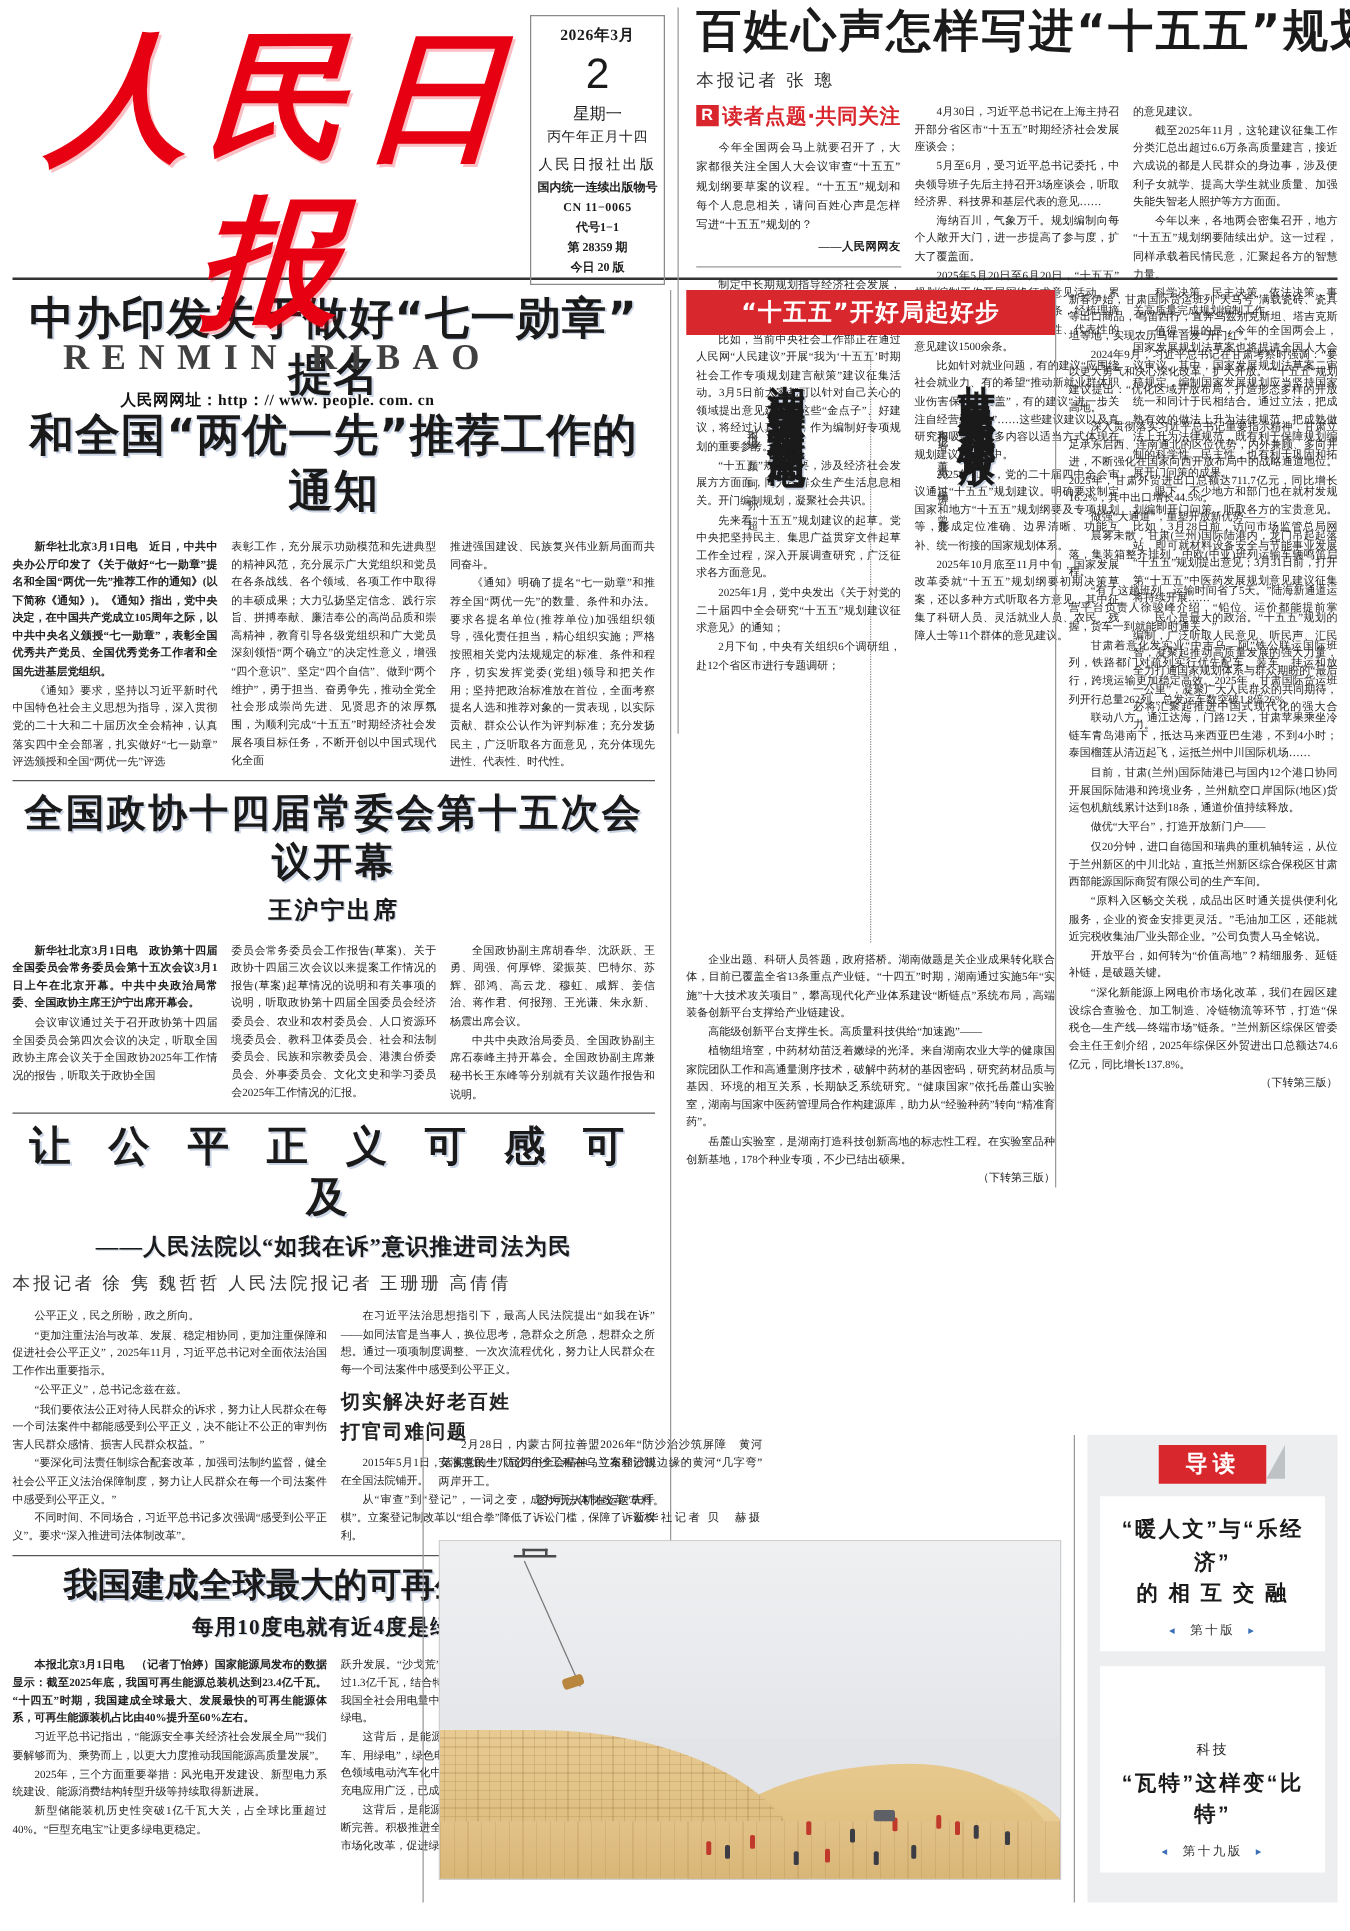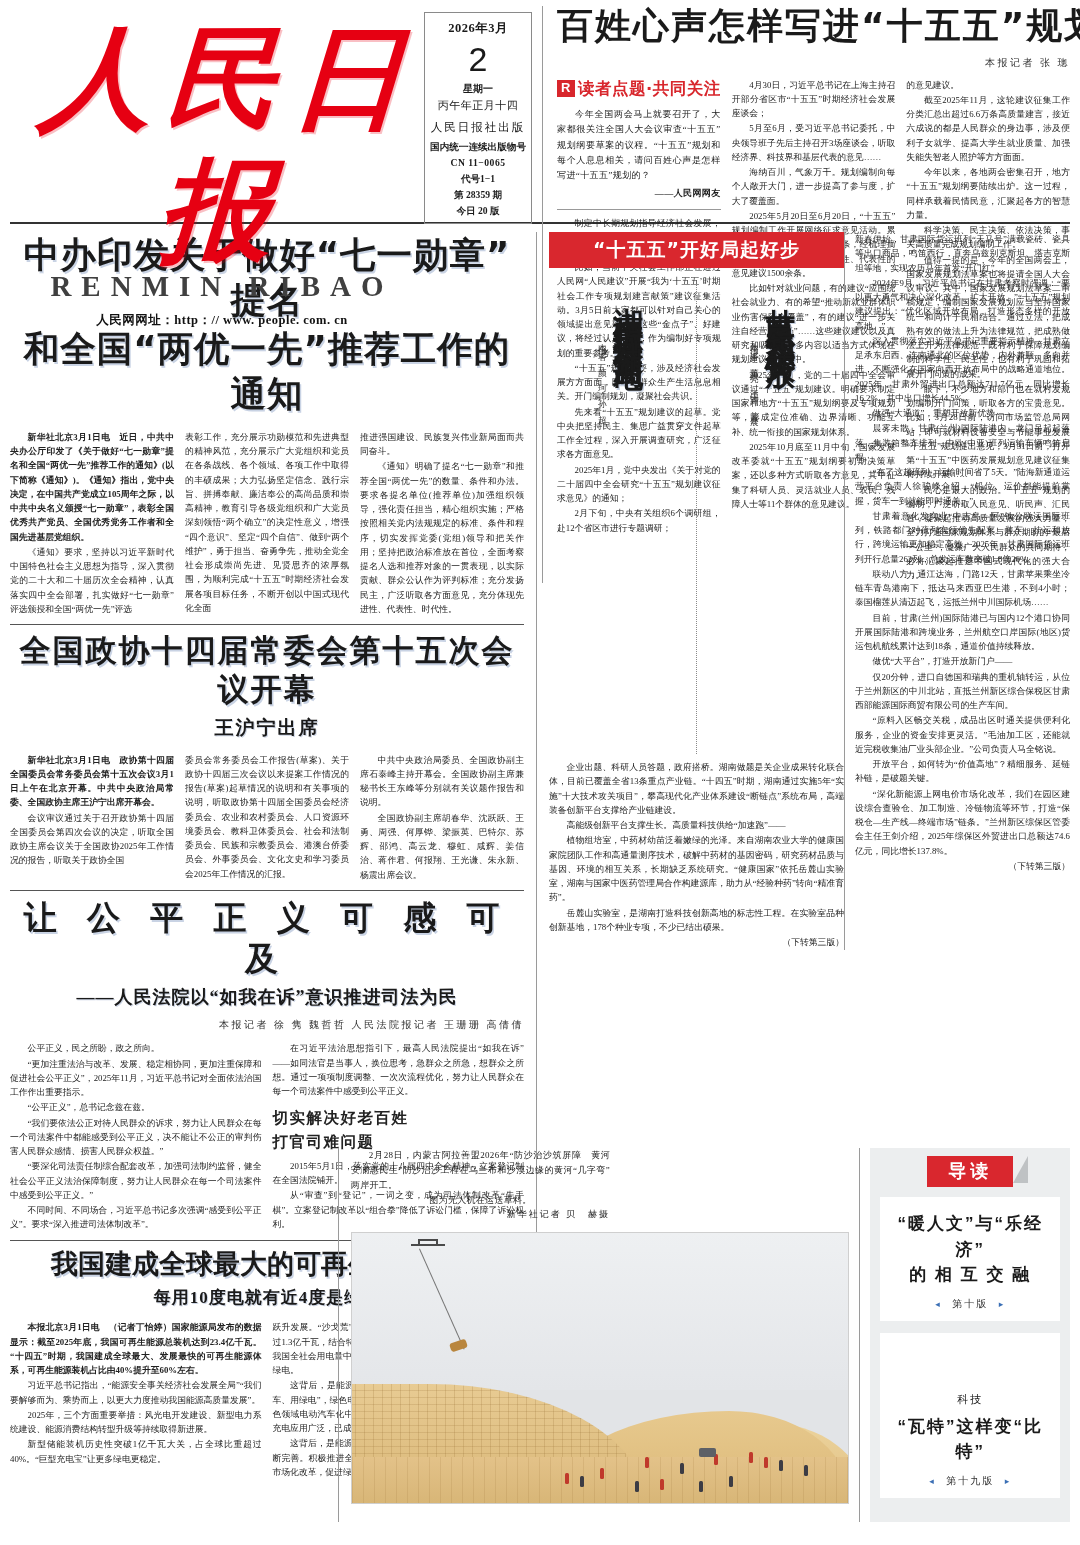--- a/index.html
+++ b/index.html
@@ -47,21 +47,21 @@
     letter-spacing:.5px;
     color:#111;
   }
   .datebox {
     width:108px; min-height:198px; border:1.4px solid #8a8a8a;
     margin:6px 6px 0 0; padding:7px 4px 5px 4px; text-align:center;
     display:flex; flex-direction:column; align-items:center; gap:2px;
   }
   .db-ym { font-size:12.5px; font-weight:bold; letter-spacing:.5px; }
   .db-day { font-size:34px; font-weight:400; line-height:1; margin:3px 0 4px; font-family:"Liberation Sans",sans-serif; }
-  .db-week { font-size:10px; font-weight:bold; }
+  .db-week { font-size:13px; font-weight:normal; }
   .db-lunar { font-size:11px; letter-spacing:.5px; }
   .db-pub { font-size:11.5px; letter-spacing:2px; margin:5px 0 3px; }
   .db-sm { font-size:9.6px; font-weight:bold; line-height:1.45; }
   .db-sm.reg { font-weight:700; letter-spacing:.5px; }
 
   .rule-thick { border-top:2.2px solid #333; margin:2px 0 0 0; }
   .rule-med   { border-top:1.4px solid #555; margin:7px 0; }
 
   
   .colwrap { display:flex; gap:12px; }
@@ -83,21 +83,21 @@
   .hl-2 {
     font-size:31px; font-weight:bold; letter-spacing:2px; line-height:1.25;
     text-align:center; font-family:"Liberation Serif",serif;
     text-shadow:1.5px 1.5px 0 #c9d3e4;
   }
   .hl-sub {
     font-size:19px; font-weight:bold; text-align:center; letter-spacing:2px;
     margin-top:5px; font-family:Liberation Serif, serif;
     text-shadow:1px 1px 0 #cfd7e6;
   }
-  .byline { font-size:10px; text-align:right; letter-spacing:2.5px; margin:7px 0 8px; color:#333; }
+  .byline { font-size:14px; text-align:left; letter-spacing:2.5px; margin:7px 0 8px; color:#333; }
 
   
   .tr-head {
     font-size:37px; font-weight:bold; letter-spacing:2px; text-align:center;
     font-family:"DejaVu Sans","Liberation Sans",sans-serif; line-height:1.1;
     white-space:nowrap;
   }
   .redbadge {
     display:inline-block; background:#d8262c; color:#fff; font-weight:bold;
     font-size:13px; padding:1px 4px; margin-right:3px; line-height:1.15;
@@ -298,22 +298,22 @@
         <div class="hl-sub">王沪宁出席</div>
         <div class="colwrap" style="margin-top:12px; gap:11px;">
           <div class="col body-text">
             <p><span class="lead">新华社北京3月1日电　政协第十四届全国委员会常务委员会第十五次会议3月1日上午在北京开幕。中共中央政治局常委、全国政协主席王沪宁出席开幕会。</span></p>
             <p>会议审议通过关于召开政协第十四届全国委员会第四次会议的决定，听取全国政协主席会议关于全国政协2025年工作情况的报告，听取关于政协全国</p>
           </div>
           <div class="col body-text">
             <p class="noind">委员会常务委员会工作报告(草案)、关于政协十四届三次会议以来提案工作情况的报告(草案)起草情况的说明和有关事项的说明，听取政协第十四届全国委员会经济委员会、农业和农村委员会、人口资源环境委员会、教科卫体委员会、社会和法制委员会、民族和宗教委员会、港澳台侨委员会、外事委员会、文化文史和学习委员会2025年工作情况的汇报。</p>
           </div>
           <div class="col body-text">
+            <p>全国政协副主席胡春华、沈跃跃、王勇、周强、何厚铧、梁振英、巴特尔、苏辉、邵鸿、高云龙、穆虹、咸辉、姜信治、蒋作君、何报翔、王光谦、朱永新、杨震出席会议。</p>
             <p>中共中央政治局委员、全国政协副主席石泰峰主持开幕会。全国政协副主席兼秘书长王东峰等分别就有关议题作报告和说明。</p>
-            <p>全国政协副主席胡春华、沈跃跃、王勇、周强、何厚铧、梁振英、巴特尔、苏辉、邵鸿、高云龙、穆虹、咸辉、姜信治、蒋作君、何报翔、王光谦、朱永新、杨震出席会议。</p>
           </div>
         </div>
       </div>
 
       <div class="rule-med"></div>
 
       <div>
         <div class="hl-2" style="font-size:33px; letter-spacing:11px;">让 公 平 正 义 可 感 可 及</div>
         <div class="hl-sub" style="font-size:18px; letter-spacing:1px; font-family:'Liberation Serif',serif;text-align:center;">——人民法院以“如我在诉”意识推进司法为民</div>
         <div class="byline" style="margin:9px 0 9px;">本报记者 徐 隽 魏哲哲 人民法院报记者 王珊珊 高倩倩</div>

